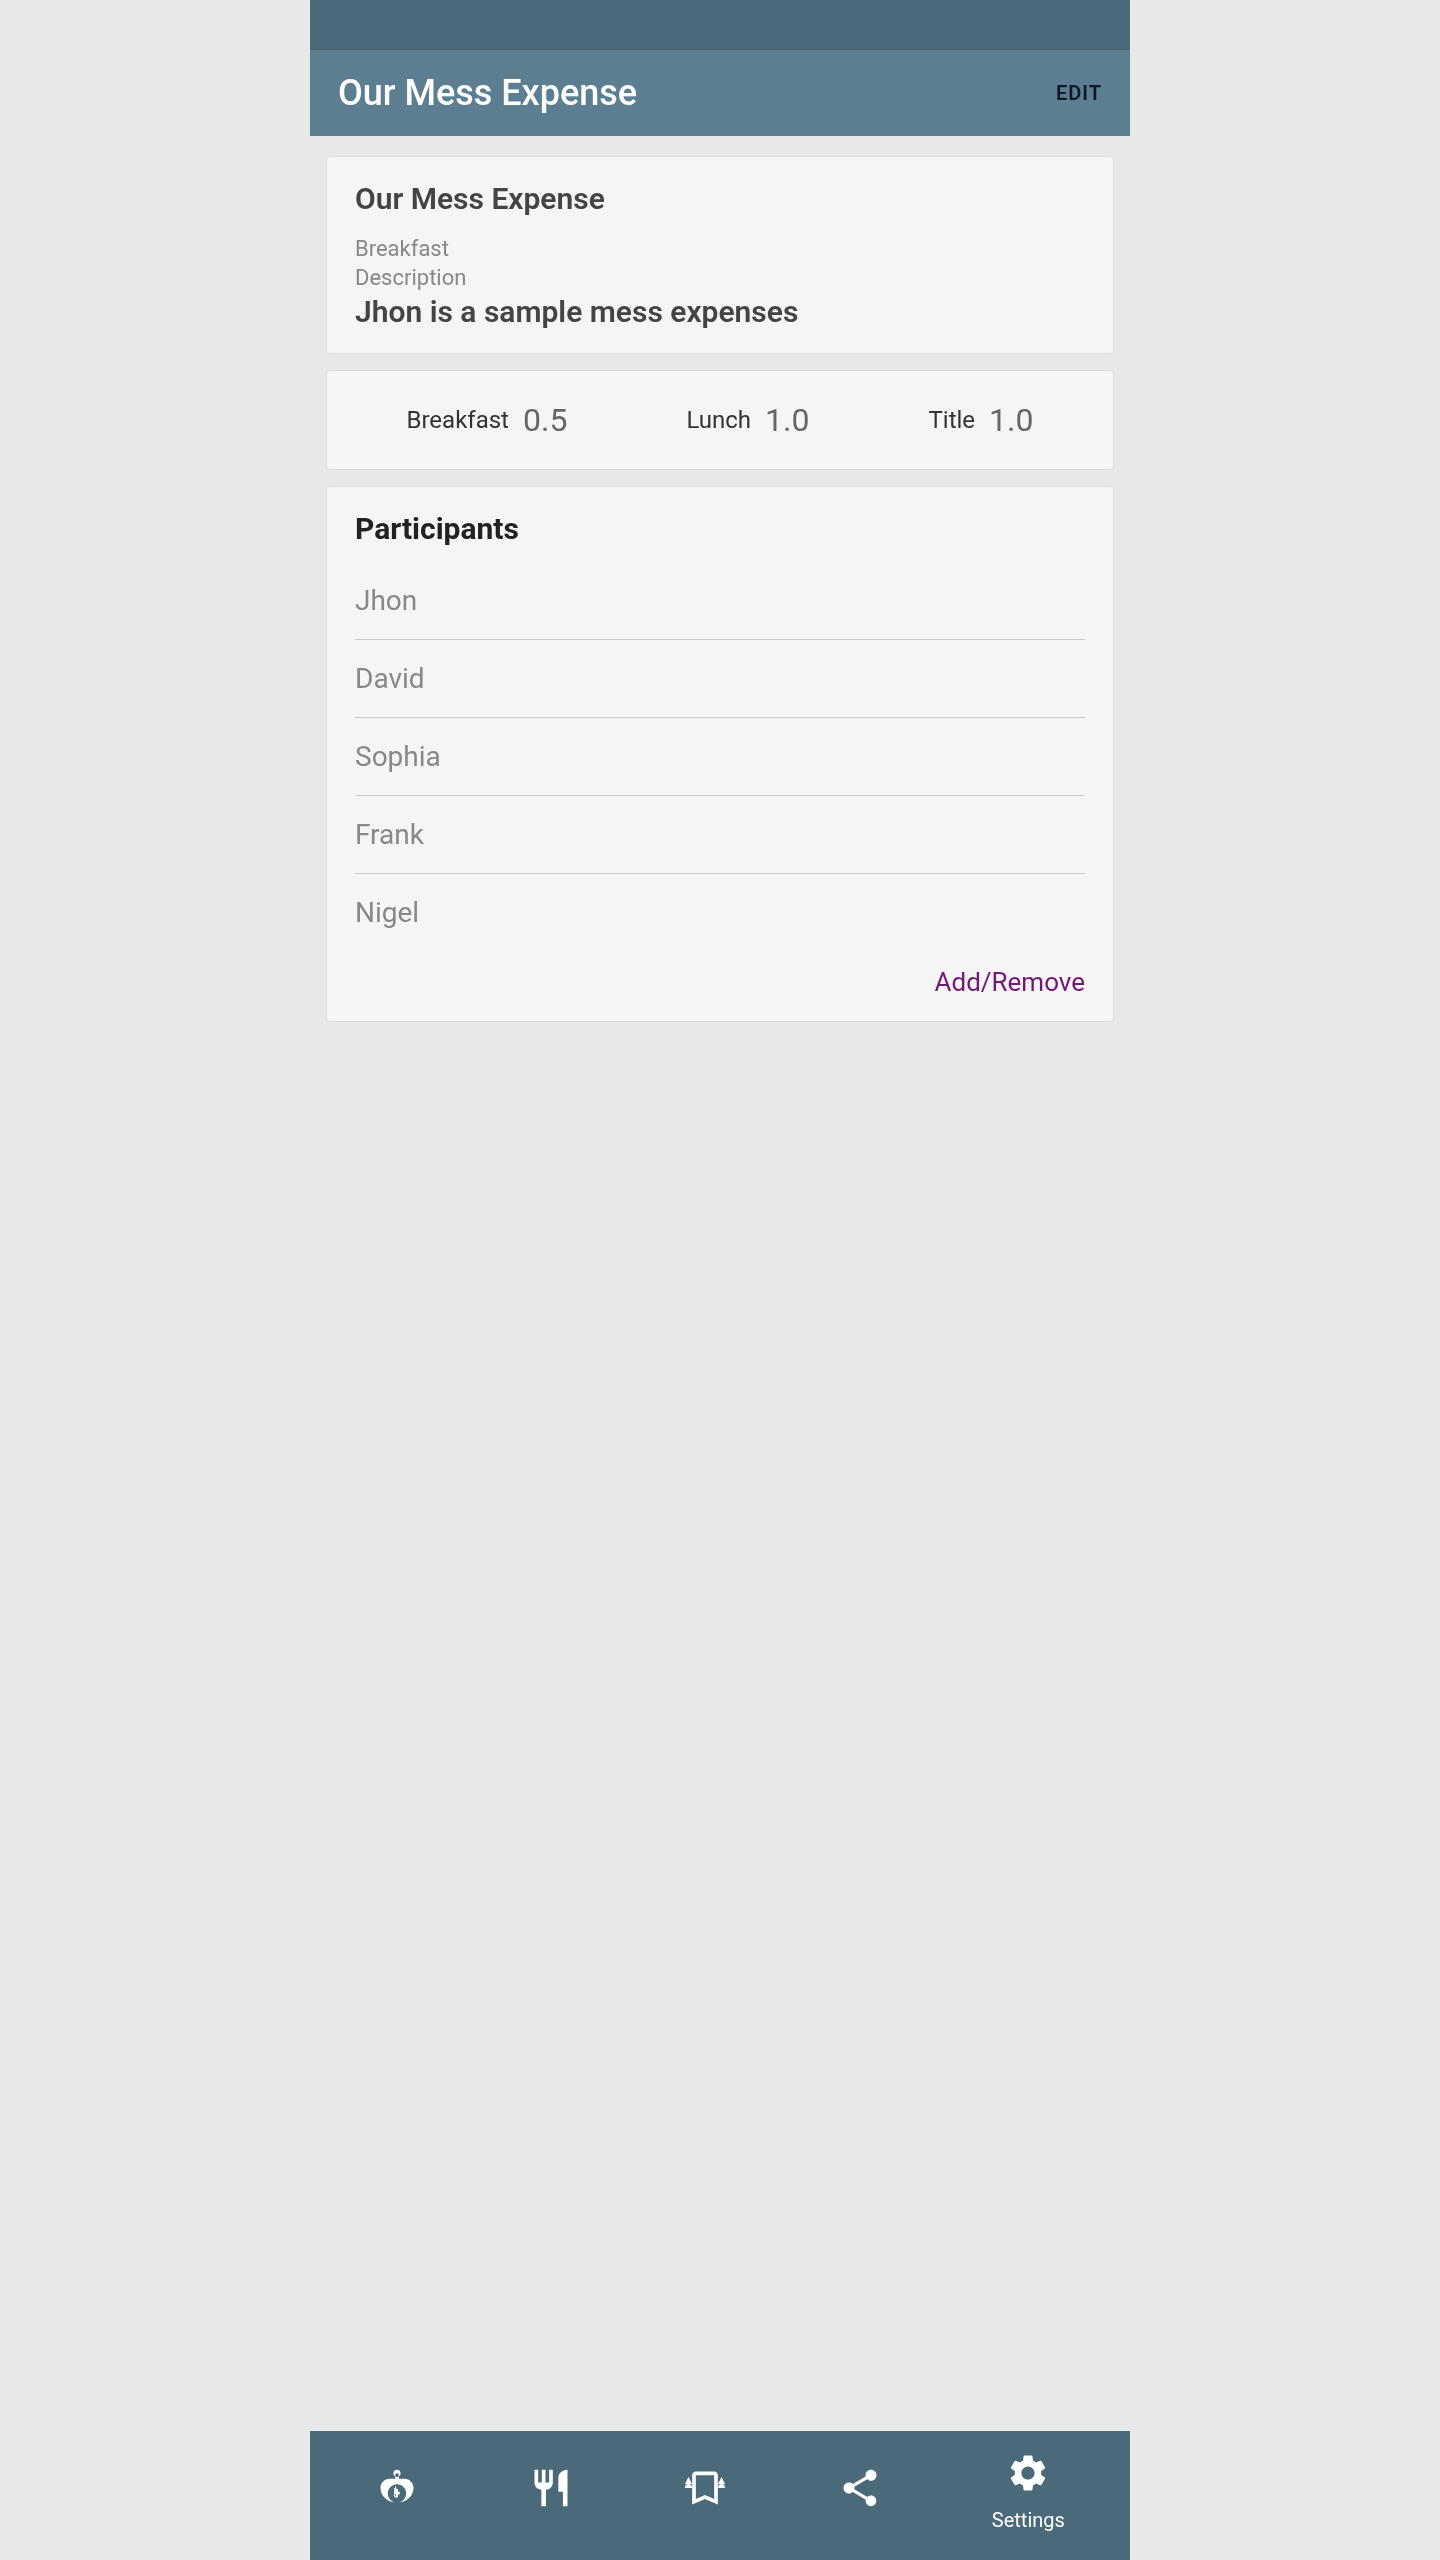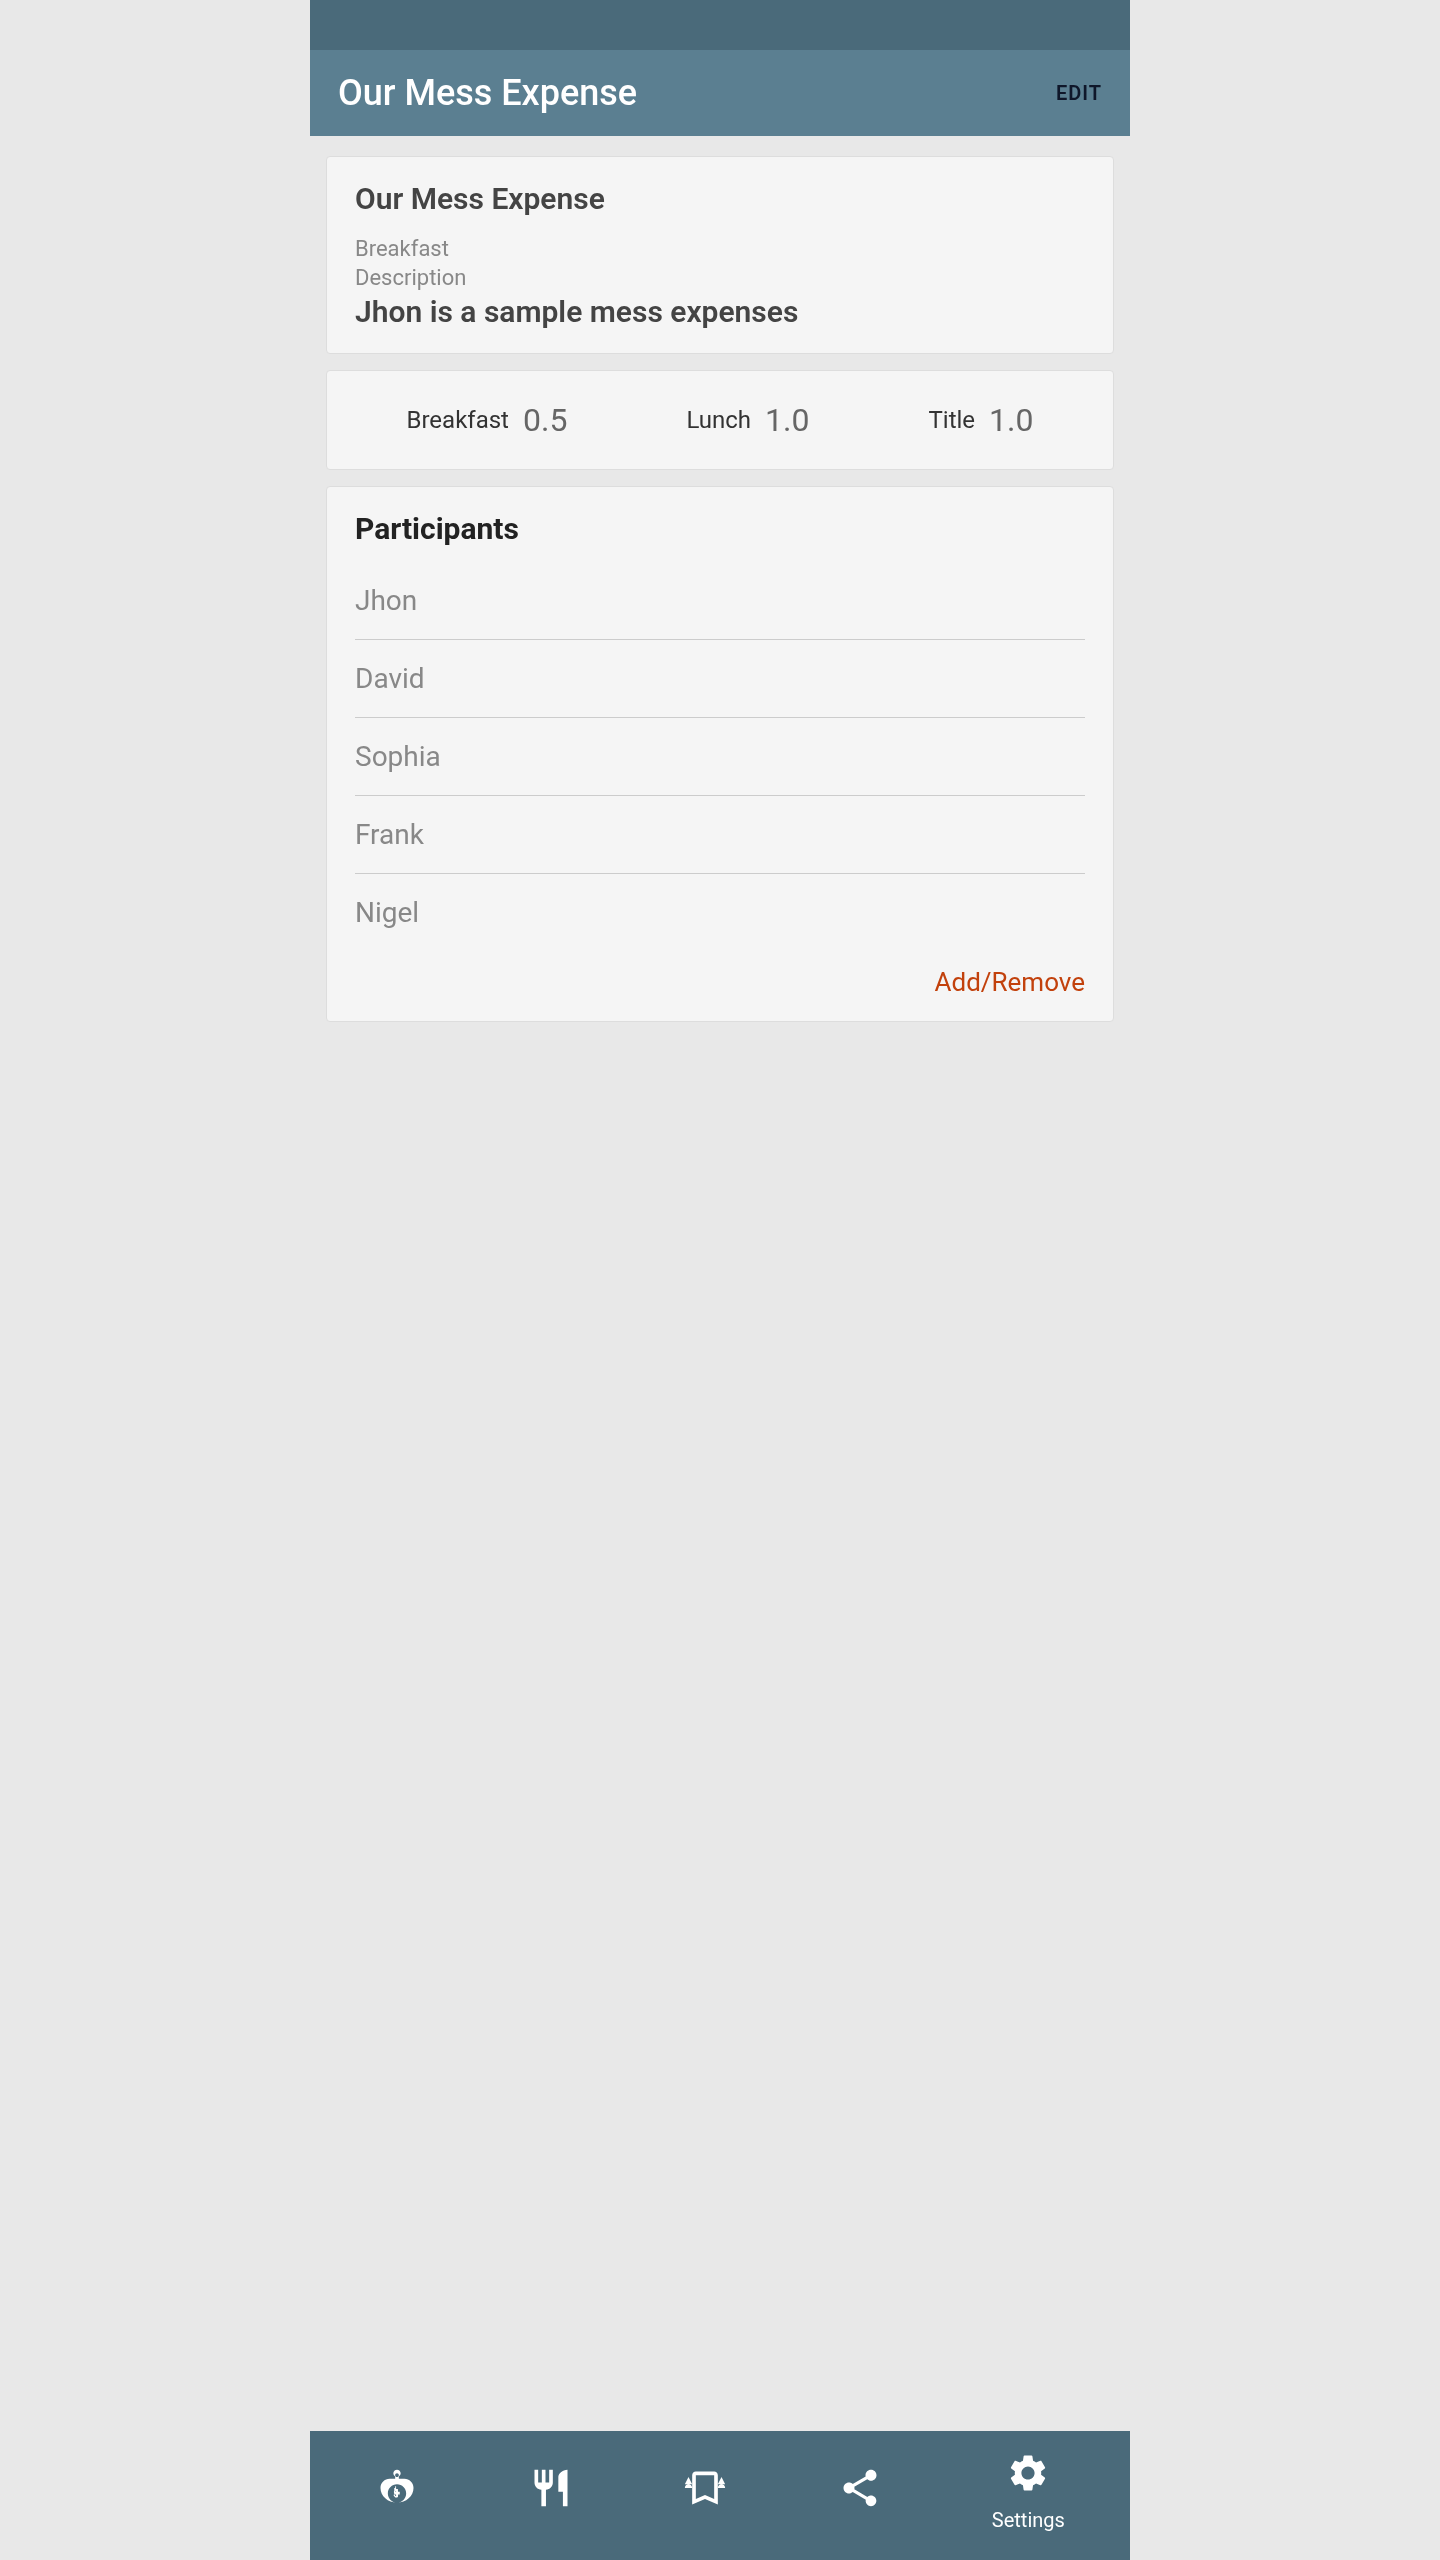--- a/index.html
+++ b/index.html
@@ -129,21 +129,21 @@
     }
 
     .participant-item:last-of-type {
       border-bottom: none;
     }
 
     .add-remove-btn {
       display: block;
       text-align: right;
       margin-top: 16px;
-      color: #c2410c;
+      color: #701a75;
       font-size: 26px;
       font-weight: 400;
       cursor: pointer;
     }
 
     
     .bottom-nav {
       background-color: #4a6a7a;
       display: flex;
       justify-content: space-around;

